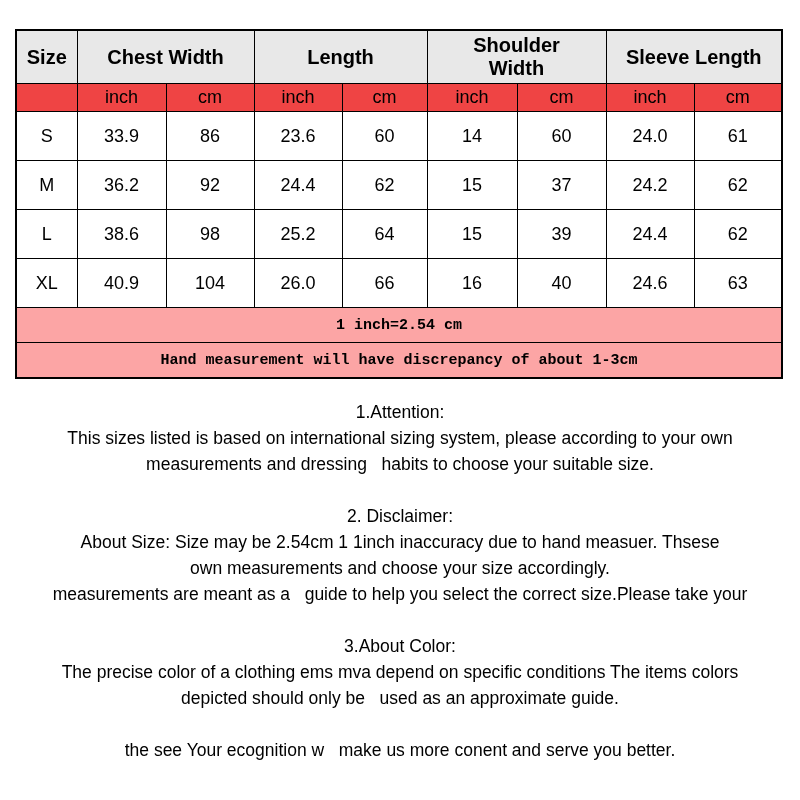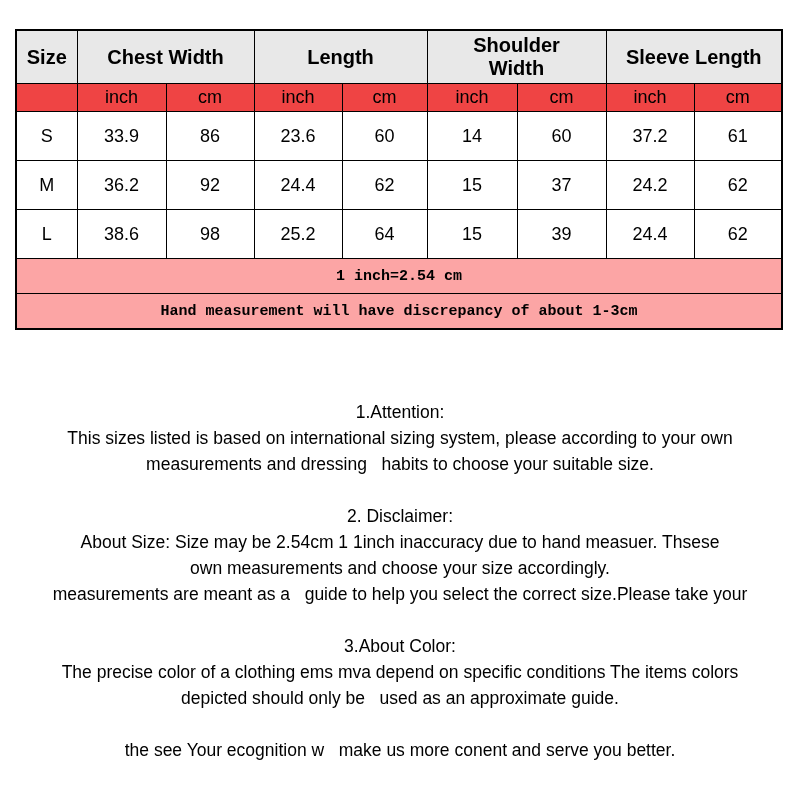--- a/index.html
+++ b/index.html
@@ -115,21 +115,21 @@
         <td>cm</td>
       </tr>
       <tr class="data-row">
         <td>S</td>
         <td>33.9</td>
         <td>86</td>
         <td>23.6</td>
         <td>60</td>
         <td>14</td>
         <td>60</td>
-        <td>37.2</td>
+        <td>24.0</td>
         <td>61</td>
       </tr>
       <tr class="data-row">
         <td>M</td>
         <td>36.2</td>
         <td>92</td>
         <td>24.4</td>
         <td>62</td>
         <td>15</td>
         <td>37</td>
@@ -139,20 +139,31 @@
       <tr class="data-row">
         <td>L</td>
         <td>38.6</td>
         <td>98</td>
         <td>25.2</td>
         <td>64</td>
         <td>15</td>
         <td>39</td>
         <td>24.4</td>
         <td>62</td>
+      </tr>
+      <tr class="data-row">
+        <td>XL</td>
+        <td>40.9</td>
+        <td>104</td>
+        <td>26.0</td>
+        <td>66</td>
+        <td>16</td>
+        <td>40</td>
+        <td>24.6</td>
+        <td>63</td>
       </tr>
       <tr class="note-row">
         <td colspan="9">1 inch=2.54 cm</td>
       </tr>
       <tr class="note-row">
         <td colspan="9">Hand measurement will have discrepancy of about 1-3cm</td>
       </tr>
     </tbody>
   </table>
 

